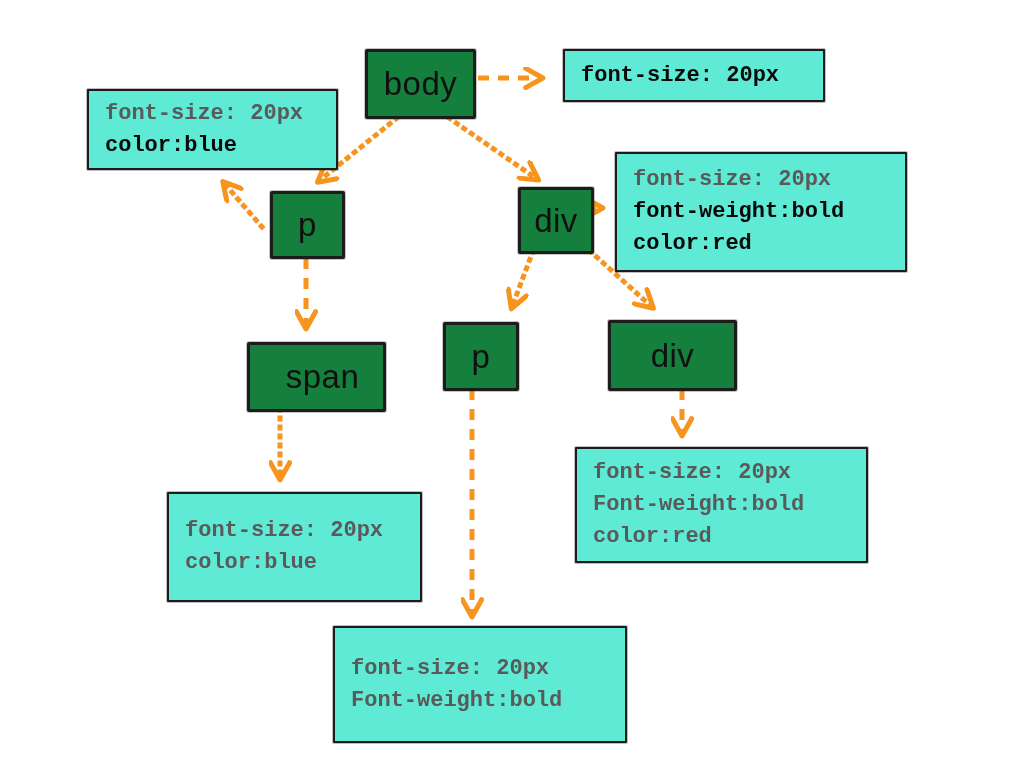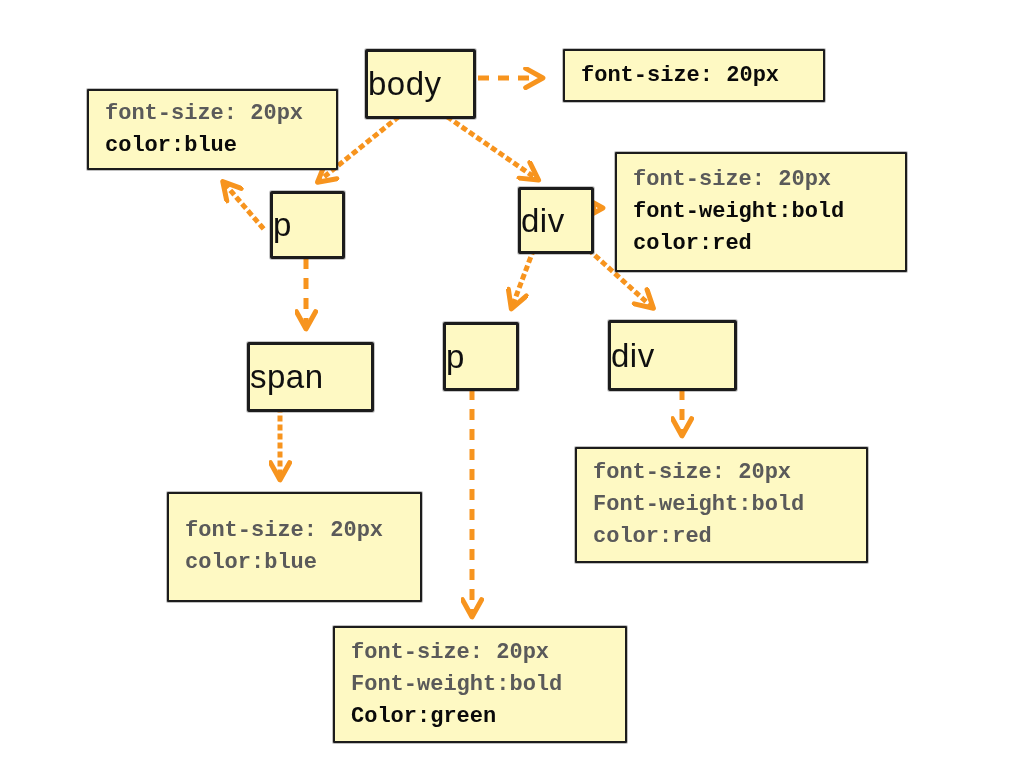--- a/index.html
+++ b/index.html
@@ -12,39 +12,39 @@
   }
   
   #arrows{position:absolute;left:0;top:0;width:1013px;height:777px;}
   .arrow{stroke:#f7941e;fill:none;stroke-width:5;}
   .arrow.dotted{stroke-dasharray:1 8;stroke-linecap:square;}
   .arrow.dashed{stroke-dasharray:11 9;stroke-linecap:butt;}
   .arrow.short{stroke-dasharray:6 5;stroke-linecap:butt;}
   
   .node{
     position:absolute;
-    background:#fef9c3;
+    background:#15803d;
     border:3px solid #1c1c1c;
     border-radius:2px;
     box-shadow:0 0 0 1px rgba(30,30,30,.25);
-    display:flex;align-items:center;
+    display:flex;align-items:center;justify-content:center;
     color:#101010;
     font-size:33px;
     letter-spacing:.5px;
   }
   #node-body {left:365px;top:49px; width:105px;height:64px;}
   #node-p1   {left:270px;top:191px;width:69px; height:62px;}
   #node-div1 {left:518px;top:187px;width:70px; height:61px;}
-  #node-span {left:247px;top:342px;width:121px;height:64px;}
+  #node-span {left:247px;top:342px;width:121px;height:64px;padding-left:12px;}
   #node-p2   {left:443px;top:322px;width:70px; height:63px;}
   #node-div2 {left:608px;top:320px;width:123px;height:65px;}
   
   .rulebox{
     position:absolute;
-    background:#fef9c3;
+    background:#5eead4;
     border:2px solid #1c1c1c;
     border-radius:1px;
     box-shadow:0 0 0 1px rgba(30,30,30,.28);
     box-sizing:border-box;
     padding:10px 16px;
     font-family:"Liberation Mono", monospace;
     font-weight:bold;
     font-size:22px;
     display:flex;flex-direction:column;justify-content:center;
   }
@@ -123,16 +123,15 @@
 
   <div class="rulebox" id="box-div2-styles">
     <div class="prop-line" data-kind="inherited">font-size: 20px</div>
     <div class="prop-line" data-kind="inherited">Font-weight:bold</div>
     <div class="prop-line" data-kind="inherited">color:red</div>
   </div>
 
   <div class="rulebox" id="box-p2-styles">
     <div class="prop-line" data-kind="inherited">font-size: 20px</div>
     <div class="prop-line" data-kind="inherited">Font-weight:bold</div>
-    <div class="prop-line" data-kind="declared">Color:green</div>
   </div>
 
 </div>
 
 </body></html>

